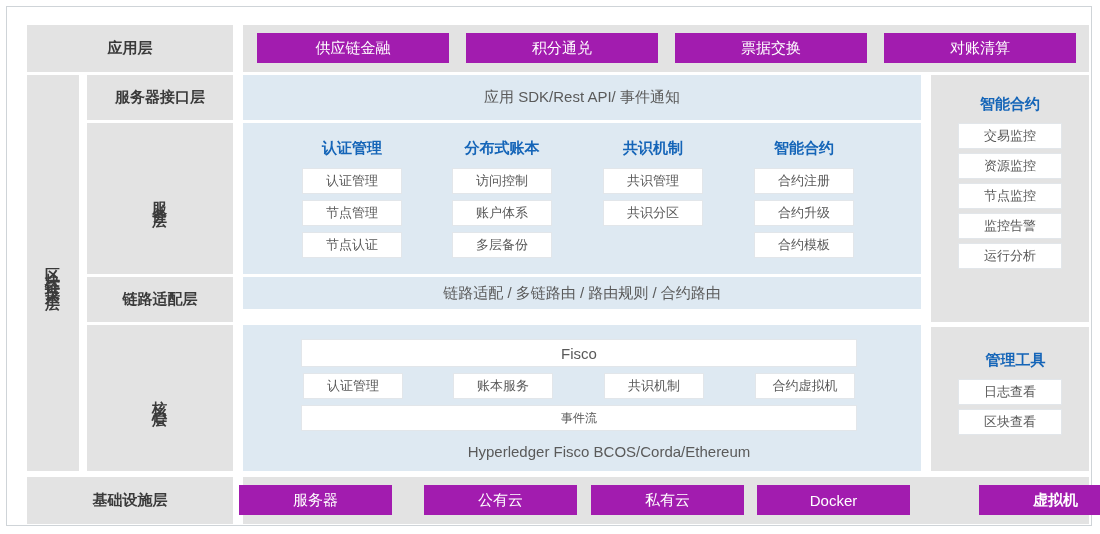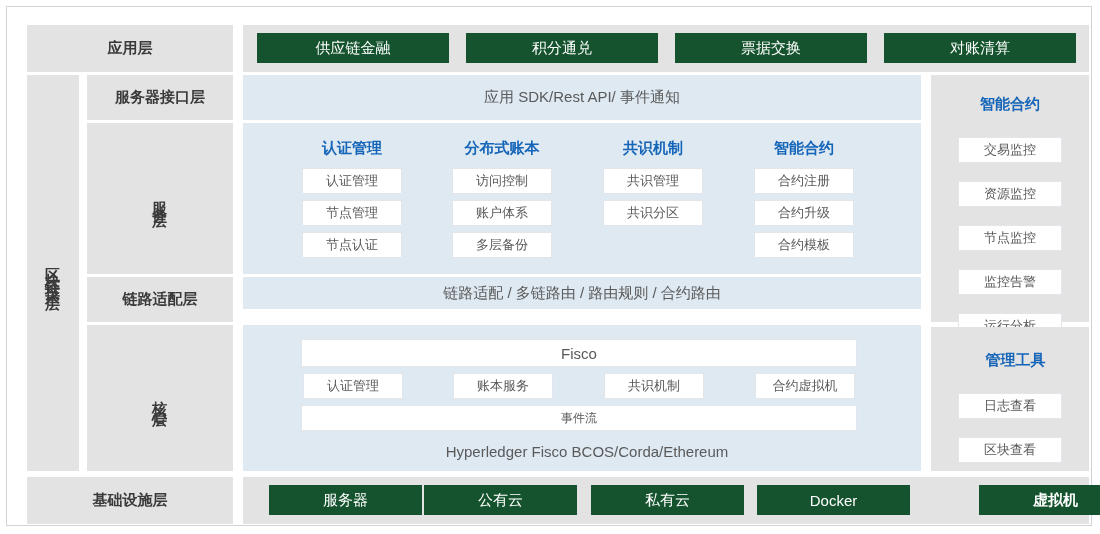--- a/index.html
+++ b/index.html
@@ -26,21 +26,21 @@
   }
   .gray-band{
     background:#e3e3e3;
     box-sizing:border-box;
   }
   .blue-panel{
     background:#dee9f2;
     box-sizing:border-box;
   }
   .blue-btn{
-    background:#14532d;
+    background:#a21caf;
     color:#ffffff;
     font-size:15px;
     display:flex;align-items:center;justify-content:center;
     box-sizing:border-box;
   }
   .white-box{
     background:#ffffff;
     border:1px solid #e2e6ea;
     color:#595959;
     font-size:13px;
@@ -93,32 +93,32 @@
   
   #la-label{left:80px;top:270px;width:146px;height:45px;}
   #la-panel{left:236px;top:270px;width:678px;height:32px;}
 
   
   #core-label{left:80px;top:318px;width:146px;height:146px;}
   #core-panel{left:236px;top:318px;width:678px;height:146px;}
   #apis-box{left:294px;top:332px;width:556px;height:28px;}
   .core-cell{top:366px;width:100px;height:26px;}
   #eventflow-box{left:294px;top:398px;width:556px;height:26px;}
-  #ledger-text{left:218px;top:430px;width:678px;height:28px;padding-left:46px;}
+  #ledger-text{left:240px;top:430px;width:678px;height:28px;padding-left:46px;}
 
   
   #rp-contract{left:924px;top:68px;width:158px;height:247px;}
   #rp-tools{left:924px;top:320px;width:158px;height:144px;}
   .rp-title{
     color:#1565b8;font-weight:bold;font-size:15px;
     display:flex;align-items:center;justify-content:center;
     height:30px;margin-top:14px;
   }
   .rp-item{
-    width:104px;height:26px;margin:18px auto 0 auto;
+    width:104px;height:26px;margin:4px auto 0 auto;
   }
 
   
   #infra-label{left:20px;top:470px;width:206px;height:47px;}
   #infra-band{left:236px;top:470px;width:846px;height:47px;}
   .infra-btn{top:478px;width:153px;height:30px;}
 </style>
 </head>
 <body>
 
@@ -270,21 +270,21 @@
       </div>
     <div class="white-box rp-item">
       <span>区块查看</span>
       </div>
   </div>
 
   <div class="abs gray-label" id="infra-label">
     <span>基础设施层</span>
   </div>
   <div class="abs gray-band" id="infra-band"></div>
-  <div class="abs blue-btn infra-btn" style="left:262px;text-align:right;">
+  <div class="abs blue-btn infra-btn" style="left:232px;text-align:right;">
     <span>服务器</span>
     </div>
   <div class="abs blue-btn infra-btn" style="left:417px;">
     <span>公有云</span>
     </div>
   <div class="abs blue-btn infra-btn" style="left:584px;">
     <span>私有云</span>
     </div>
   <div class="abs blue-btn infra-btn" style="left:750px;">
     <span>Docker</span>

